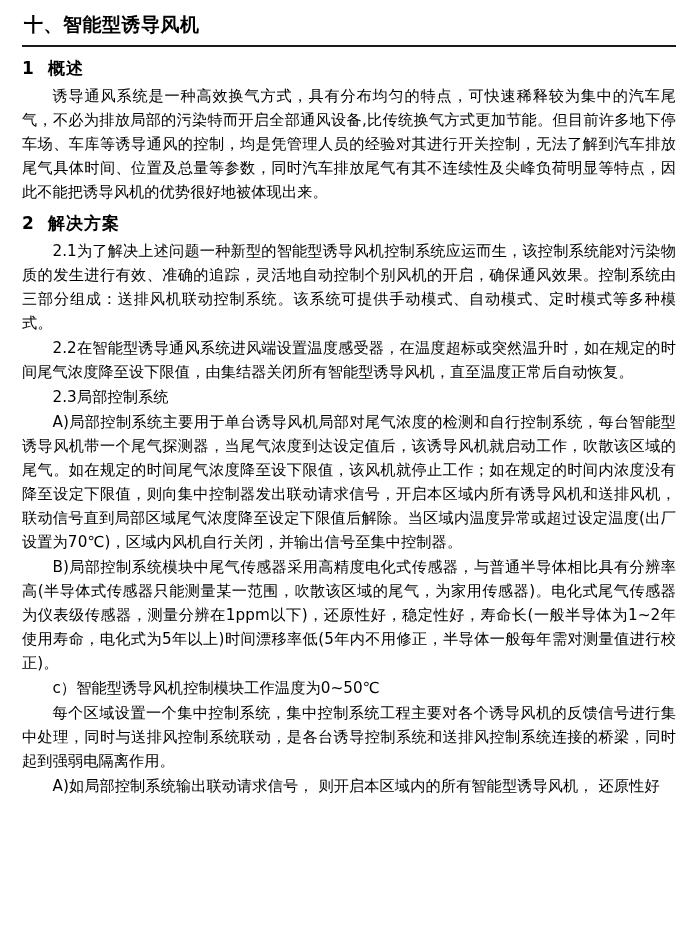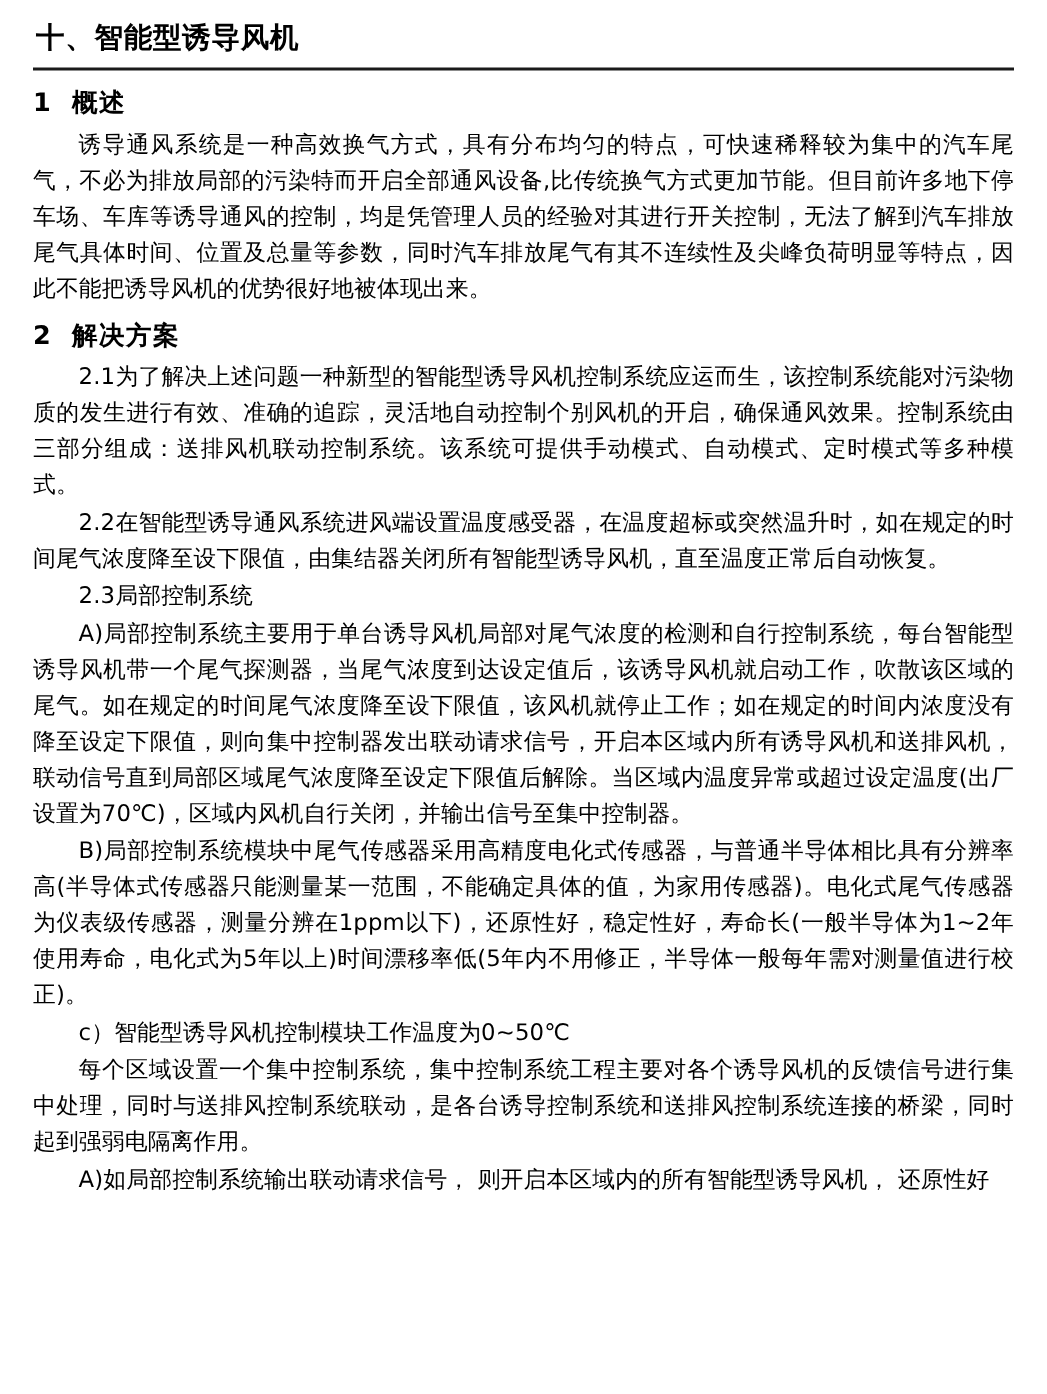--- a/index.html
+++ b/index.html
@@ -70,18 +70,18 @@
 
   <div class="sec-head">
     <span class="sec-num">2</span>
     <span class="sec-text">解决方案</span>
   </div>
 
   <p class="para">2.1为了解决上述问题一种新型的智能型诱导风机控制系统应运而生，该控制系统能对污染物质的发生进行有效、准确的追踪，灵活地自动控制个别风机的开启，确保通风效果。控制系统由三部分组成：送排风机联动控制系统。该系统可提供手动模式、自动模式、定时模式等多种模式。</p>
   <p class="para">2.2在智能型诱导通风系统进风端设置温度感受器，在温度超标或突然温升时，如在规定的时间尾气浓度降至设下限值，由集结器关闭所有智能型诱导风机，直至温度正常后自动恢复。</p>
   <p class="para">2.3局部控制系统</p>
   <p class="para">A)局部控制系统主要用于单台诱导风机局部对尾气浓度的检测和自行控制系统，每台智能型诱导风机带一个尾气探测器，当尾气浓度到达设定值后，该诱导风机就启动工作，吹散该区域的尾气。如在规定的时间尾气浓度降至设下限值，该风机就停止工作；如在规定的时间内浓度没有降至设定下限值，则向集中控制器发出联动请求信号，开启本区域内所有诱导风机和送排风机，联动信号直到局部区域尾气浓度降至设定下限值后解除。当区域内温度异常或超过设定温度(出厂设置为70℃)，区域内风机自行关闭，并输出信号至集中控制器。</p>
-  <p class="para">B)局部控制系统模块中尾气传感器采用高精度电化式传感器，与普通半导体相比具有分辨率高(半导体式传感器只能测量某一范围，不能确定具体的值，为家用传感器)。电化式尾气传感器为仪表级传感器，测量分辨在1ppm以下)，还原性好，稳定性好，寿命长(一般半导体为1~2年使用寿命，电化式为5年以上)时间漂移率低(5年内不用修正，半导体一般每年需对测量值进行校正)。</p>
+  <p class="para">B)局部控制系统模块中尾气传感器采用高精度电化式传感器，与普通半导体相比具有分辨率高(半导体式传感器只能测量某一范围，吹散该区域的尾气，为家用传感器)。电化式尾气传感器为仪表级传感器，测量分辨在1ppm以下)，还原性好，稳定性好，寿命长(一般半导体为1~2年使用寿命，电化式为5年以上)时间漂移率低(5年内不用修正，半导体一般每年需对测量值进行校正)。</p>
   <p class="para">c）智能型诱导风机控制模块工作温度为0~50℃</p>
   <p class="para">每个区域设置一个集中控制系统，集中控制系统工程主要对各个诱导风机的反馈信号进行集中处理，同时与送排风控制系统联动，是各台诱导控制系统和送排风控制系统连接的桥梁，同时起到强弱电隔离作用。</p>
   <p class="para">A)如局部控制系统输出联动请求信号， 则开启本区域内的所有智能型诱导风机， 还原性好</p>
 
 </div>
 
 </body></html>

